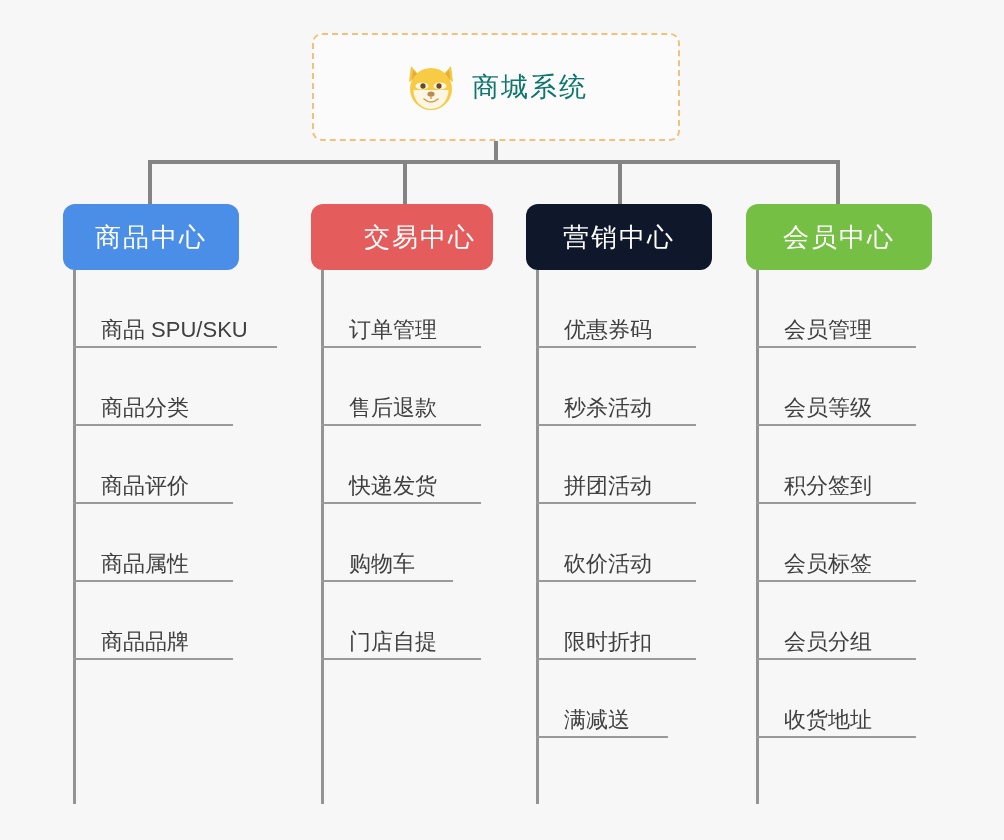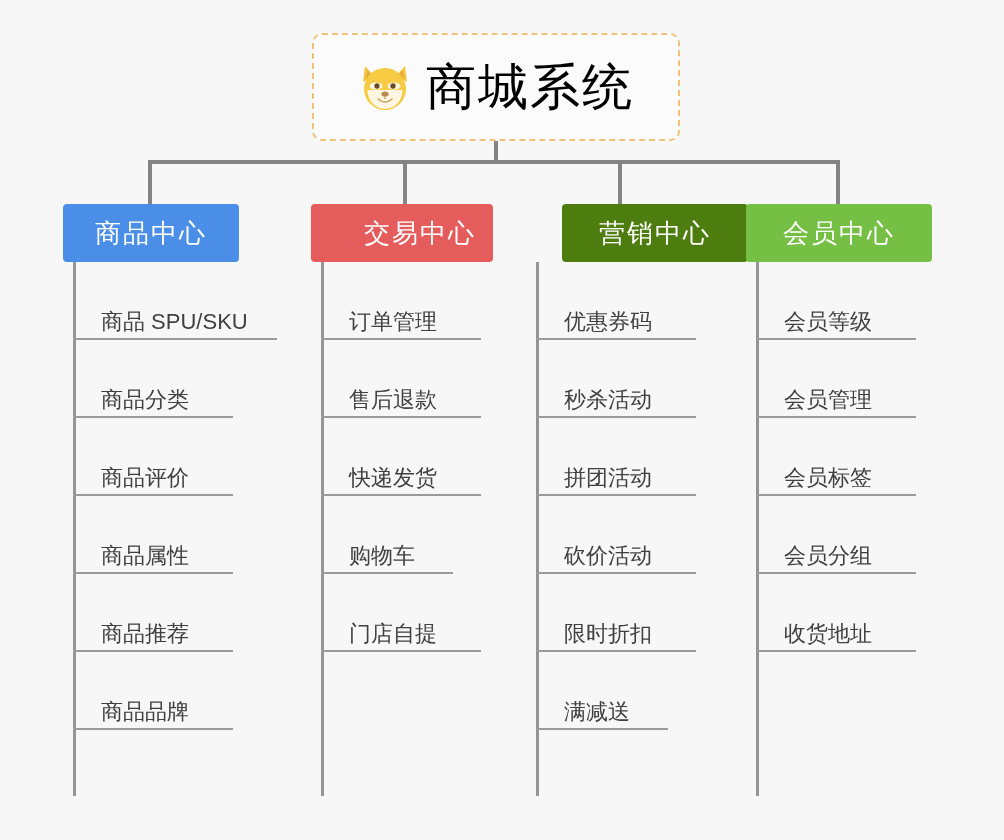--- a/index.html
+++ b/index.html
@@ -36,22 +36,22 @@
     justify-content: center;
     gap: 14px;
   }
   .root-emoji {
     width: 54px;
     height: 50px;
     position: relative;
     flex: 0 0 auto;
   }
   .root-title {
-    font-size: 50px;
-    color: #000000;
+    font-size: 27px;
+    color: #0f766e;
     letter-spacing: 2px;
     line-height: 1;
     white-space: nowrap;
   }
 
   
   .conn {
     position: absolute;
     background: #848484;
   }
@@ -72,23 +72,23 @@
     width: 4px;
     height: 44px;
   }
 
   
   .column {
     position: absolute;
     top: 204px;
   }
   .col-header {
-    height: 58px;
+    height: 66px;
     box-sizing: border-box;
-    border-radius: 4px;
+    border-radius: 12px;
     display: flex;
     align-items: center;
     justify-content: center;
     color: #ffffff;
     font-size: 26px;
     letter-spacing: 2px;
     white-space: nowrap;
   }
   .col-body {
     position: relative;
@@ -181,24 +181,20 @@
           </div>
           <div class="leaf">
             <span class="leaf-label">商品评价</span>
             <div class="leaf-underline" style="width: 160px;"></div>
           </div>
           <div class="leaf">
             <span class="leaf-label">商品属性</span>
             <div class="leaf-underline" style="width: 160px;"></div>
           </div>
           <div class="leaf">
-            <span class="leaf-label">商品推荐</span>
-            <div class="leaf-underline" style="width: 160px;"></div>
-          </div>
-          <div class="leaf">
             <span class="leaf-label">商品品牌</span>
             <div class="leaf-underline" style="width: 160px;"></div>
           </div>
         </div>
       </div>
       <div class="column" id="col-1">
         <div class="col-header" style="background: rgb(228, 92, 92);">交易中心</div>
         <div class="col-body">
           <div class="col-trunk" style="height: 534px;"></div>
           <div class="leaf">
@@ -217,21 +213,21 @@
             <span class="leaf-label">购物车</span>
             <div class="leaf-underline" style="width: 132px;"></div>
           </div>
           <div class="leaf">
             <span class="leaf-label">门店自提</span>
             <div class="leaf-underline" style="width: 160px;"></div>
           </div>
         </div>
       </div>
       <div class="column" id="col-2">
-        <div class="col-header" style="background: #4d7c0f; margin-left: 36px;">营销中心</div>
+        <div class="col-header" style="background: #0f172a;">营销中心</div>
         <div class="col-body">
           <div class="col-trunk" style="height: 534px;"></div>
           <div class="leaf">
             <span class="leaf-label">优惠券码</span>
             <div class="leaf-underline" style="width: 160px;"></div>
           </div>
           <div class="leaf">
             <span class="leaf-label">秒杀活动</span>
             <div class="leaf-underline" style="width: 160px;"></div>
           </div>
@@ -251,25 +247,29 @@
             <span class="leaf-label">满减送</span>
             <div class="leaf-underline" style="width: 132px;"></div>
           </div>
         </div>
       </div>
       <div class="column" id="col-3">
         <div class="col-header" style="background: rgb(117, 192, 68);">会员中心</div>
         <div class="col-body">
           <div class="col-trunk" style="height: 534px;"></div>
           <div class="leaf">
+            <span class="leaf-label">会员管理</span>
+            <div class="leaf-underline" style="width: 160px;"></div>
+          </div>
+          <div class="leaf">
             <span class="leaf-label">会员等级</span>
             <div class="leaf-underline" style="width: 160px;"></div>
           </div>
           <div class="leaf">
-            <span class="leaf-label">会员管理</span>
+            <span class="leaf-label">积分签到</span>
             <div class="leaf-underline" style="width: 160px;"></div>
           </div>
           <div class="leaf">
             <span class="leaf-label">会员标签</span>
             <div class="leaf-underline" style="width: 160px;"></div>
           </div>
           <div class="leaf">
             <span class="leaf-label">会员分组</span>
             <div class="leaf-underline" style="width: 160px;"></div>
           </div>

